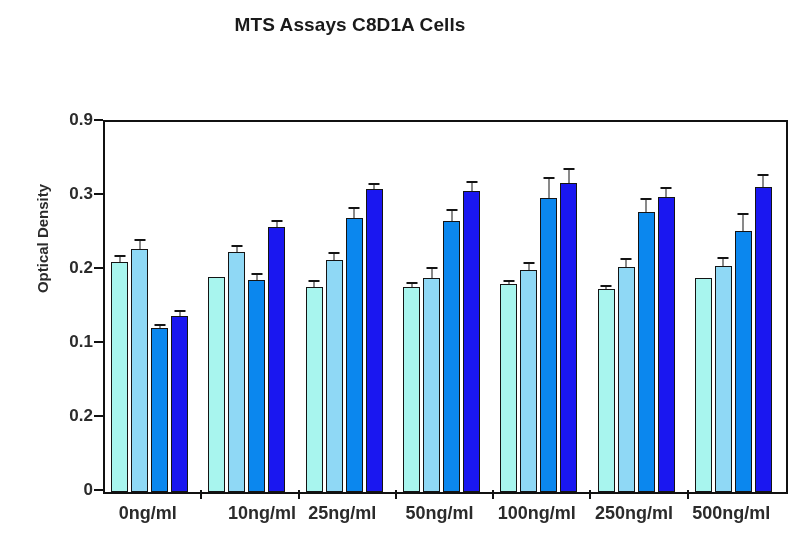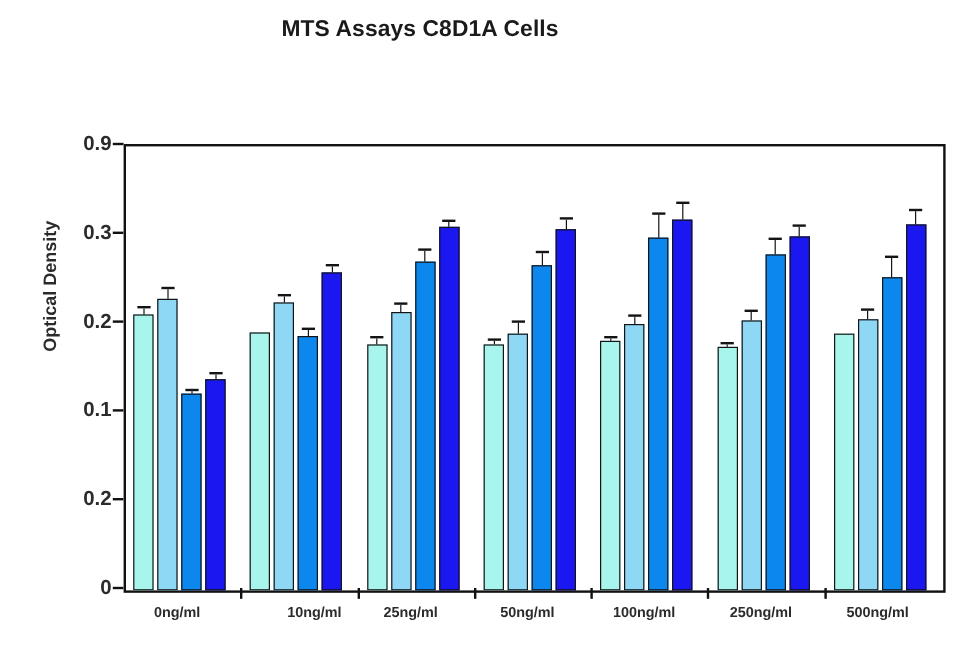--- a/index.html
+++ b/index.html
@@ -60,21 +60,21 @@
     border:1.5px solid #141414;box-sizing:border-box;
   }
   .errbar{position:absolute;left:50%;width:1px;background:#141414;
           transform:translateX(-50%);}
   .errcap{position:absolute;left:50%;width:11px;height:2px;background:#141414;
           transform:translateX(-50%);}
 
   
   .xtick-mark{position:absolute;top:490px;width:2px;height:9px;background:#111;}
   .xtick-label{
-    position:absolute;top:503px;font-size:12px;font-weight:bold;
+    position:absolute;top:503px;font-size:18px;font-weight:bold;
     color:#2b2b2b;white-space:nowrap;transform:translateX(-50%);
   }
 </style>
 </head>
 <body>
 
 <div id="root">
 
   <div id="chart-title">MTS Assays C8D1A Cells</div>
 

